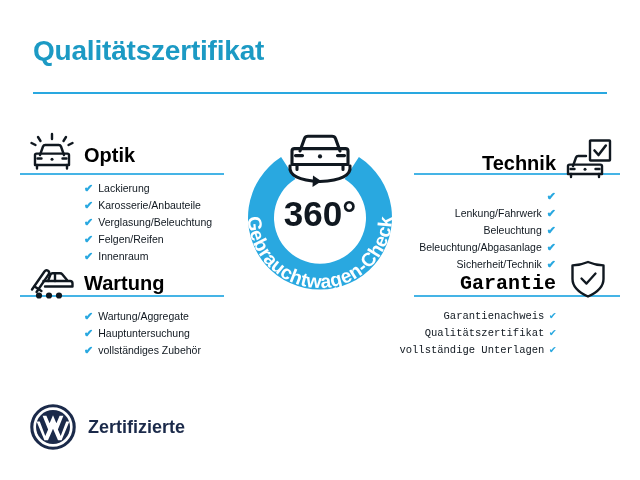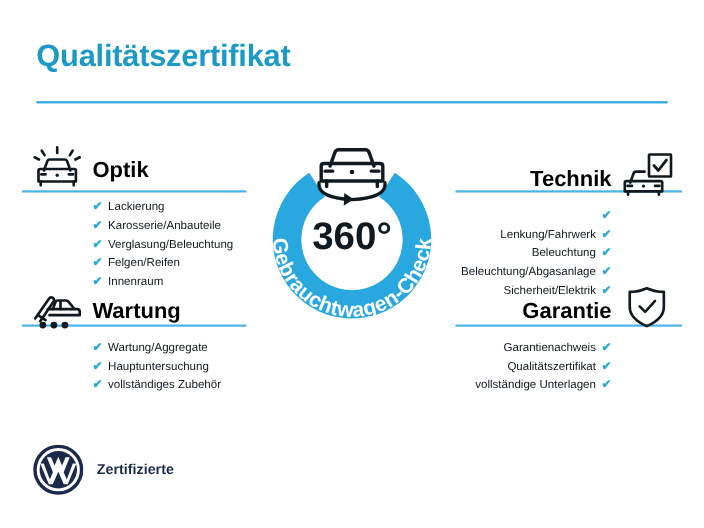--- a/index.html
+++ b/index.html
@@ -42,21 +42,21 @@
   #rail-top-left   { left: 20px;  top: 173px; width: 204px; }
   #rail-top-right  { left: 414px; top: 173px; width: 206px; }
   #rail-mid-left   { left: 20px;  top: 295px; width: 204px; }
   #rail-mid-right  { left: 414px; top: 295px; width: 206px; }
 
   
   .quad { position: absolute; }
   #quad-optik    { left: 22px;  top: 128px; width: 200px; }
   #quad-wartung  { left: 22px;  top: 256px; width: 200px; }
   #quad-technik  { left: 418px; top: 136px; width: 200px; }
-  #quad-garantie { left: 418px; top: 256px; width: 200px; }
+  #quad-garantie { left: 418px; top: 256px; width: 200px; font-family: Liberation Mono, monospace; }
 
   .q-head {
     position: relative;
     height: 46px;
   }
   .q-icon {
     position: absolute;
     top: 0;
     width: 52px; height: 44px;
   }
@@ -110,21 +110,21 @@
   
   #footer {
     position: absolute;
     left: 30px; top: 404px;
     display: flex;
     align-items: center;
   }
   #vw-mark { width: 46px; height: 46px; }
   #footer-text {
     margin-left: 12px;
-    font-size: 13px;
+    font-size: 18px;
     font-weight: bold;
     color: #1B2A4A;
     line-height: 1.25;
     white-space: nowrap;
   }
 </style>
 </head>
 <body>
 
 <div id="page">
@@ -247,21 +247,21 @@
       </li>
       <li>
         <span>Beleuchtung</span>
         <span class="chk">✔</span>
       </li>
       <li>
         <span>Beleuchtung/Abgasanlage</span>
         <span class="chk">✔</span>
       </li>
       <li>
-        <span>Sicherheit/Elektrik</span>
+        <span>Sicherheit/Technik</span>
         <span class="chk">✔</span>
       </li>
     </ul>
   </div>
 
   <div class="quad right" id="quad-garantie">
     <div class="q-head">
       <span class="q-icon">
         <svg viewBox="0 0 52 44" width="52" height="44" fill="none" stroke="#101820" stroke-width="2.4" stroke-linecap="round" stroke-linejoin="round">
           <path d="M26 6 Q34 9.4 41.5 9.4 L41.5 23 Q41.5 33.6 26 40.5 Q10.5 33.6 10.5 23 L10.5 9.4 Q18 9.4 26 6 Z"></path>

